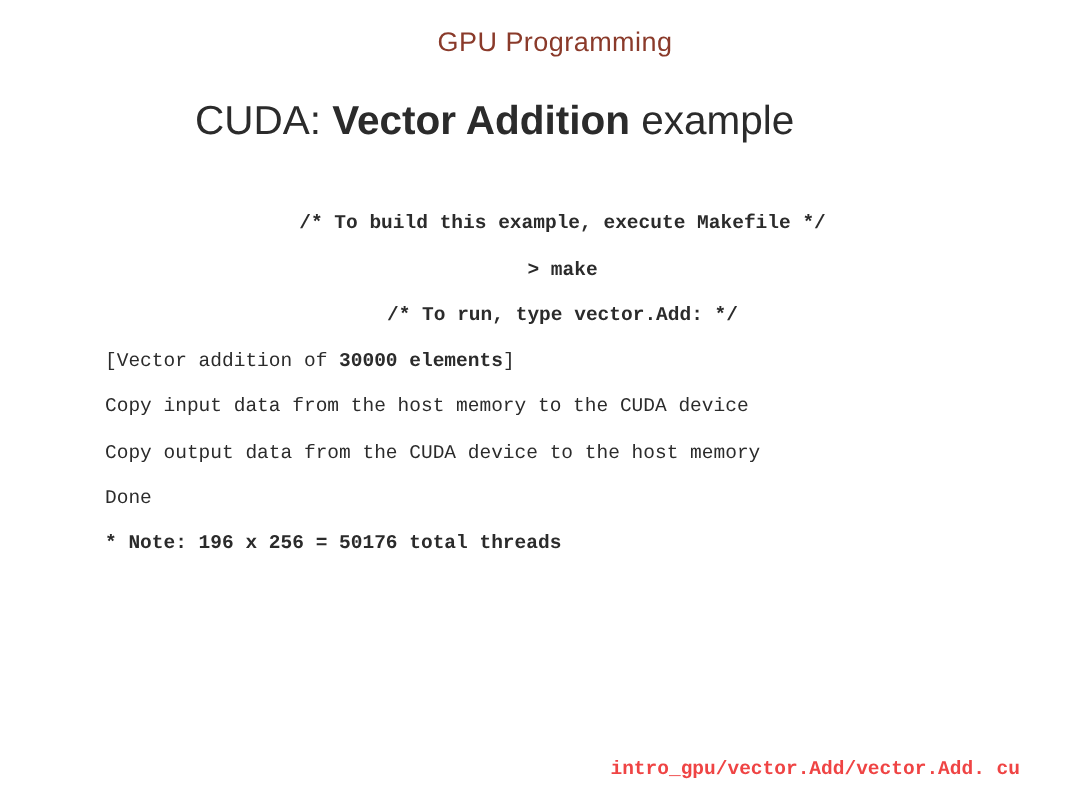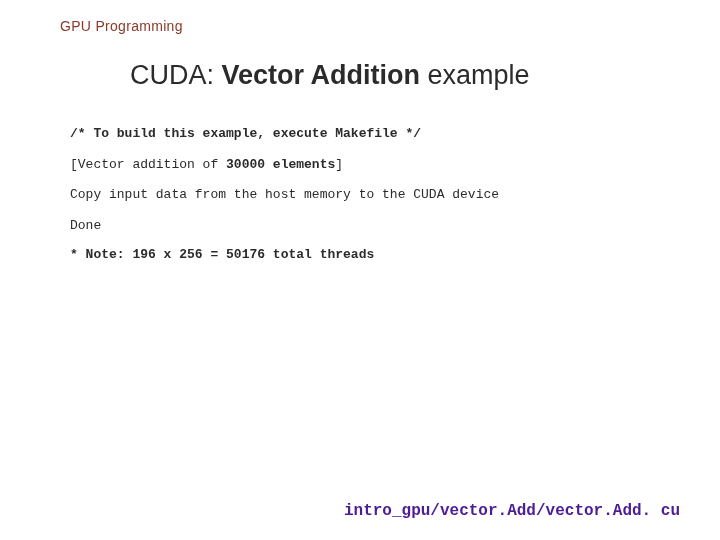--- a/index.html
+++ b/index.html
@@ -1,43 +1,46 @@
 <!DOCTYPE html>
 <html><head>
 <meta charset="utf-8">
 <style>
   * { margin: 0; padding: 0; box-sizing: border-box; }
   html, body { width: 720px; height: 540px; background: #fff; font-family: "Segoe UI", "Helvetica Neue", Arial, sans-serif; }
   .slide { width: 720px; height: 540px; padding: 18px 40px 18px 60px; position: relative; }
-  .header { text-align: left; color: #8a3a2a; font-size: 14px; font-weight: 400; letter-spacing: 0.3px; margin-bottom: 26px; }
-  .title { font-size: 27px; font-weight: 300; color: #2b2b2b; margin-left: 70px; margin-bottom: 34px; }
+  .header { text-align: center; color: #8a3a2a; font-size: 18px; font-weight: 400; letter-spacing: 0.3px; margin-bottom: 26px; }
+  .title { font-size: 27px; font-weight: 300; color: #2b2b2b; margin-left: 70px; margin-bottom: 44px; }
   .title .bold { font-weight: 600; }
   .body { font-family: "Courier New", Courier, monospace; font-size: 13px; line-height: 1.35; color: #2b2b2b; padding-left: 10px; }
   .body p { margin-bottom: 13px; }
-  .body ._b { font-weight: 700; }
+  .body ._b { font-weight: 700; text-align: center; }
   .note { font-family: "Courier New", Courier, monospace; font-size: 13px; color: #2b2b2b; padding-left: 10px; margin-top: 0; font-weight: bold; }
-  .footer { position: absolute; right: 40px; bottom: 20px; font-family: "Courier New", Courier, monospace; font-size: 16px; font-weight: 700; color: #4c1d95; }
+  .footer { position: absolute; right: 40px; bottom: 20px; font-family: "Courier New", Courier, monospace; font-size: 13px; font-weight: 700; color: #ef4444; }
 </style>
 </head>
 <body>
 
 <div class="slide">
 
   <div class="header">GPU Programming</div>
 
   <div class="title">
     <span>CUDA:  </span><span class="bold">Vector Addition</span><span>  example</span>
   </div>
 
   <div class="body">
     <p class="_b">/* To build this example, execute Makefile */</p>
+    <p class="_b">&gt; make</p>
+    <p class="_b">/* To run, type vector.Add: */</p>
 
     <p>
       <span>[Vector addition of </span><span class="_b">30000 elements</span><span>]</span>
     </p>
     <p>Copy input data from the host memory to the CUDA device</p>
+    <p>Copy output data from the CUDA device to the host memory</p>
     <p>Done</p>
   </div>
 
   <div class="note">* Note: 196 x 256 = 50176 total threads</div>
 
   <div class="footer">intro_gpu/vector.Add/vector.Add. cu</div>
 </div>
 
 </body></html>

